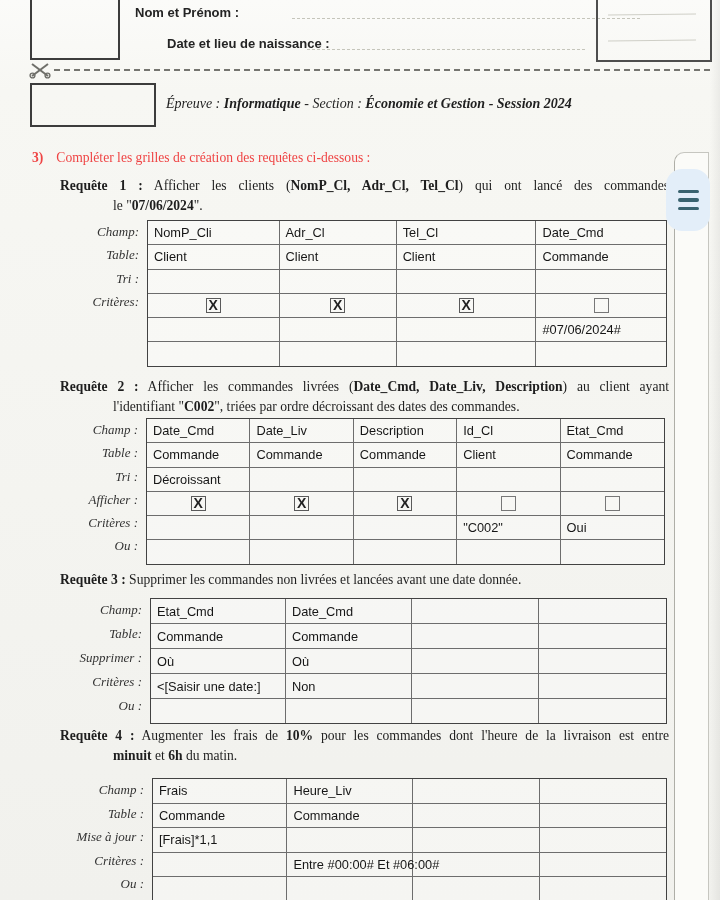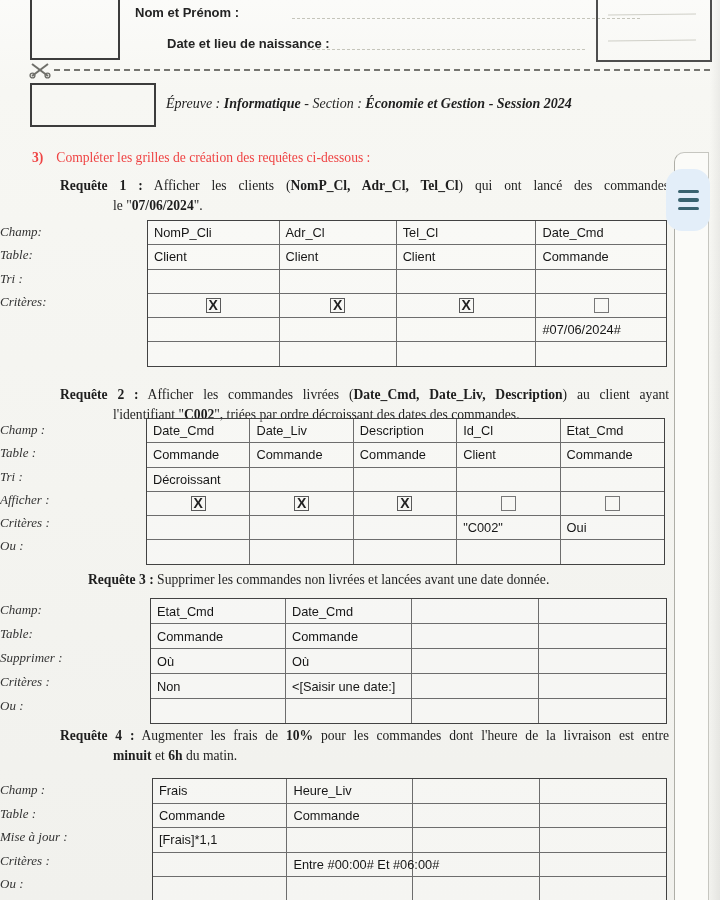--- a/index.html
+++ b/index.html
@@ -31,31 +31,31 @@
   .hdr-title{position:absolute;left:166px;top:96px;width:460px;font-style:italic;font-size:14px;color:#1f1f1f;white-space:nowrap;}
   .hdr-title b{font-weight:bold;}
   .score-box{position:absolute;left:625px;top:81px;width:83px;height:44px;border:2px solid #3c3c3c;}
   .score-num{position:absolute;right:5px;bottom:1px;font:bold 13px "Liberation Sans",sans-serif;color:#1c1c1c;}
 
   
   .question{position:absolute;left:32px;top:150px;font-size:13.6px;color:#ef4444;white-space:nowrap;}
   .question b{margin-right:13px;}
   .qblock{position:absolute;left:60px;width:609px;font-size:13.6px;line-height:19.5px;color:#1e1e1e;}
   .qblock .l1{text-align:justify;text-align-last:justify;}
-  .qblock.single .l1{text-align:left;text-align-last:auto;margin-left:28px;}
+  .qblock.single .l1{text-align:left;text-align-last:auto;}
   .qblock .l2{margin-left:53px;text-align:left;}
-  .qb0{top:176px;} .qb1{top:385px;} .qb2{top:570px;} .qb3{top:726px;}
+  .qb0{top:176px;} .qb1{top:377px;} .qb2{top:570px;} .qb3{top:726px;}
 
   
   .gridbox{position:absolute;left:0;}
   .g0{top:220px;--tl:147px;--tw:518px;--rh:23.3px;}
   .g1{top:418px;--tl:146px;--tw:517px;--rh:23.3px;}
   .g2{top:598px;--tl:150px;--tw:515px;--rh:24px;}
   .g3{top:778px;--tl:152px;--tw:513px;--rh:23.6px;}
-  .g-labels{position:absolute;top:0;left:0;width:calc(var(--tl) - 8px);}
+  .g-labels{position:absolute;top:0;left:0;width:calc(var(--tl) - 8px);text-align:right;}
   .g-label{height:var(--rh);line-height:var(--rh);font-style:italic;font-size:13px;color:#333;white-space:nowrap;}
   .g-table{position:absolute;top:0;left:var(--tl);width:var(--tw);border:1.6px solid #424242;background:rgba(255,255,255,0.3);}
   .g-row{display:flex;height:var(--rh);border-bottom:1px solid #6d6d6d;}
   .g-row:last-child{border-bottom:none;}
   .g-cell{box-sizing:border-box;border-right:1px solid #6d6d6d;display:flex;align-items:center;
     padding:0 6px;font-family:"Liberation Sans",sans-serif;font-size:12.8px;color:#161616;white-space:nowrap;}
   .g-cell:last-child{border-right:none;}
   .g-cell.cbcell{justify-content:center;padding:0;}
   .cb{width:13px;height:13px;border:1.5px solid #5a5a5a;display:flex;align-items:center;justify-content:center;
     font-family:"Liberation Sans",sans-serif;font-weight:bold;font-size:14px;line-height:13px;color:#222;overflow:visible;}
@@ -259,22 +259,22 @@
           <div class="g-cell"></div>
           <div class="g-cell"></div>
         </div>
         <div class="g-row">
           <div class="g-cell">Où</div>
           <div class="g-cell">Où</div>
           <div class="g-cell"></div>
           <div class="g-cell"></div>
         </div>
         <div class="g-row">
+          <div class="g-cell">&lt;[Saisir une date:]</div>
           <div class="g-cell">Non</div>
-          <div class="g-cell">&lt;[Saisir une date:]</div>
           <div class="g-cell"></div>
           <div class="g-cell"></div>
         </div>
         <div class="g-row">
           <div class="g-cell"></div>
           <div class="g-cell"></div>
           <div class="g-cell"></div>
           <div class="g-cell"></div>
         </div>
       </div>

